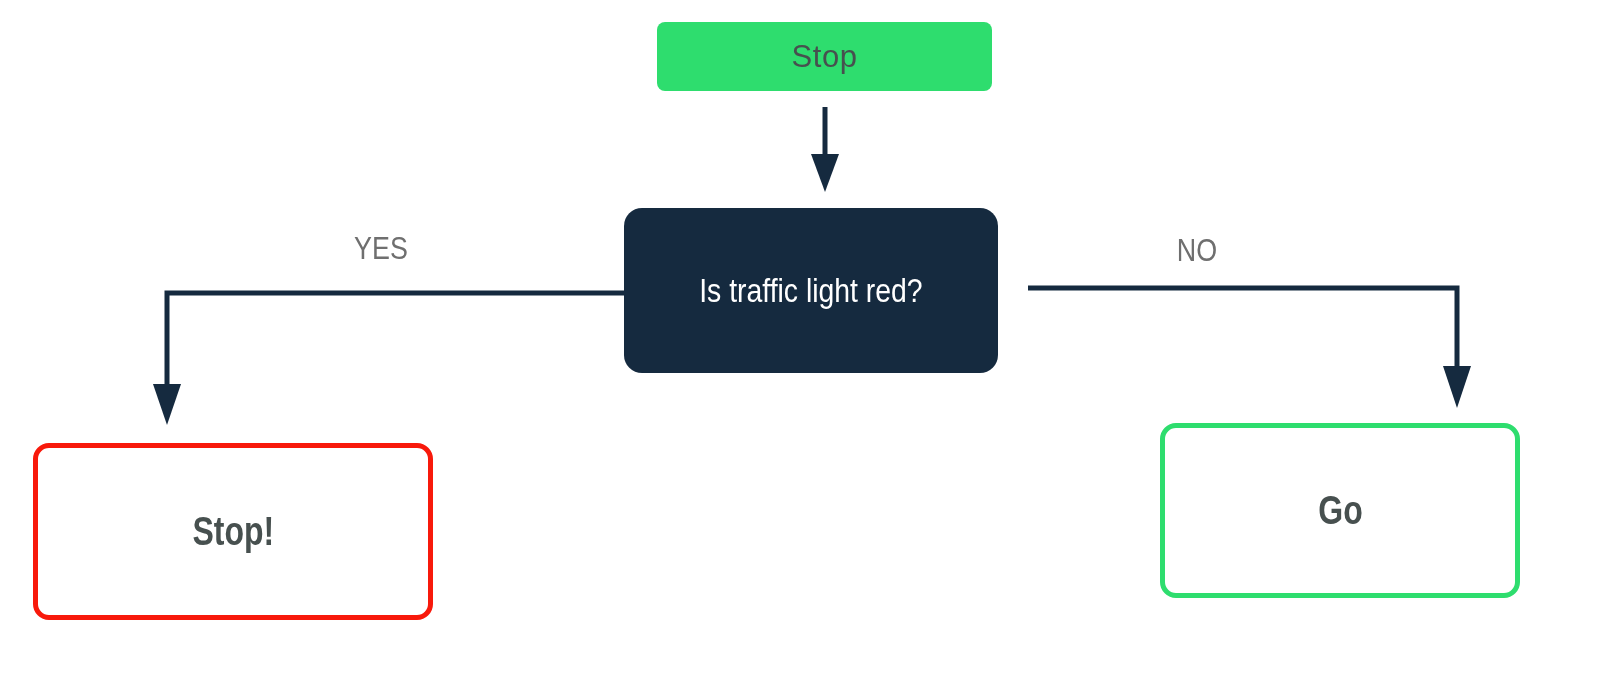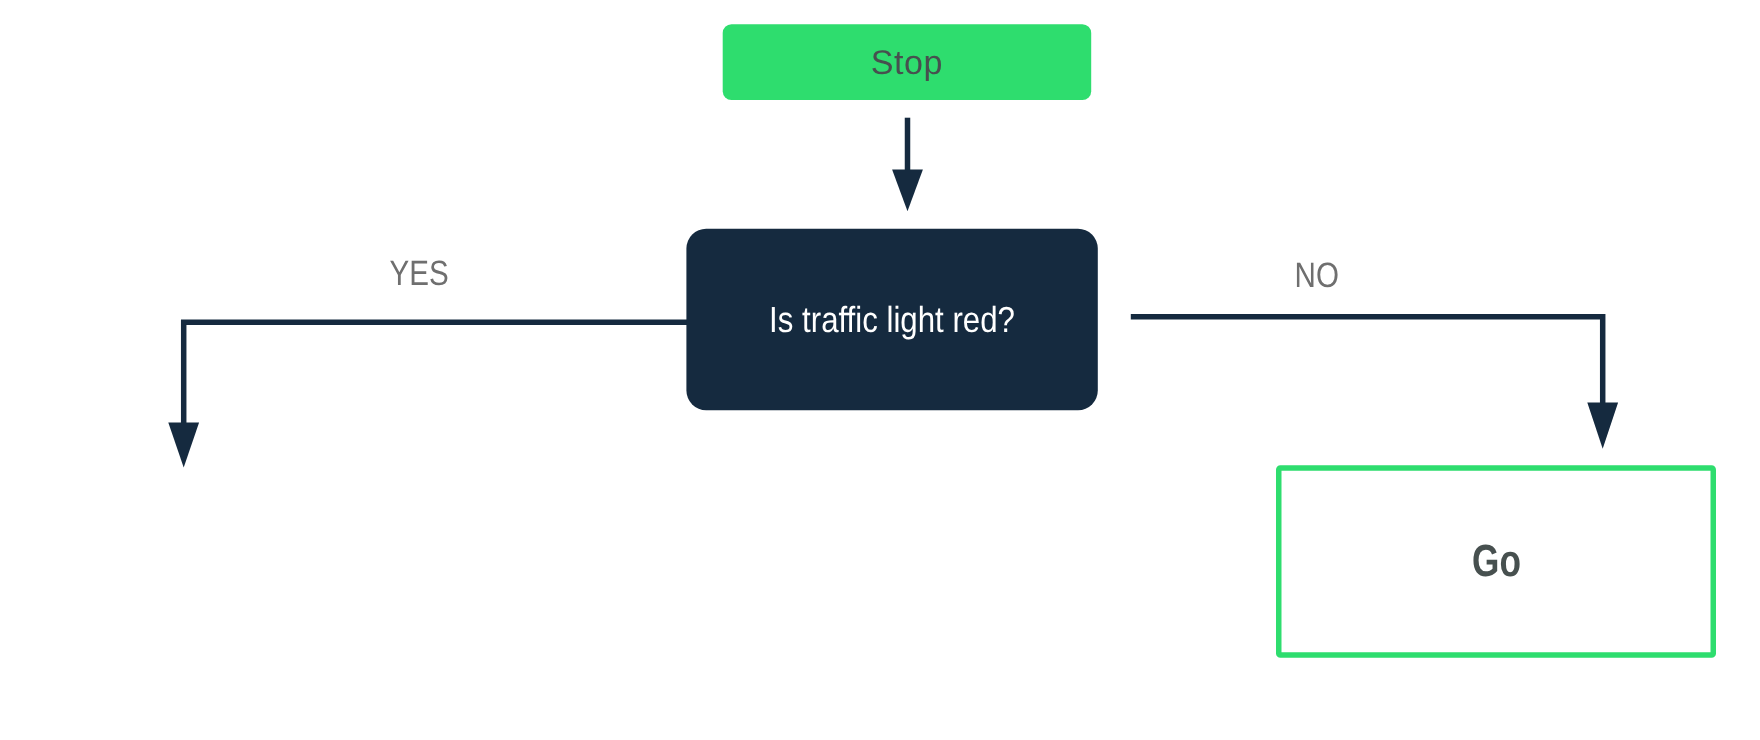--- a/index.html
+++ b/index.html
@@ -71,25 +71,25 @@
     top: 443px;
     width: 400px;
     height: 177px;
     background: var(--background, #ffffff);
     border: 5px solid var(--red, #f8190b);
     border-radius: 16px;
   }
   .node-go {
     left: 1160px;
     top: 423px;
-    width: 400px;
+    width: 360px;
     height: 175px;
     background: var(--background, #ffffff);
     border: 5px solid var(--green, #2edd6e);
-    border-radius: 4px;
+    border-radius: 16px;
   }
   .node-stop .node-label,
   .node-go .node-label {
     font-size: 41px;
     font-weight: bold;
     color: var(--text_dark, #47504f);
     transform: scaleX(0.78);
     white-space: nowrap;
   }
   .edge-label {
@@ -135,18 +135,21 @@
   </div>
 
   <div class="node node-decision">
     <span class="node-label">Is traffic light red?</span>
   </div>
 
   <div class="edge-label edge-label-yes">YES</div>
 
   <div class="edge-label edge-label-no">NO</div>
 
+  <div class="node node-stop">
+    <span class="node-label">Stop!</span>
+  </div>
 
   <div class="node node-go">
     <span class="node-label">Go</span>
   </div>
 
 </div>
 
 </body></html>

